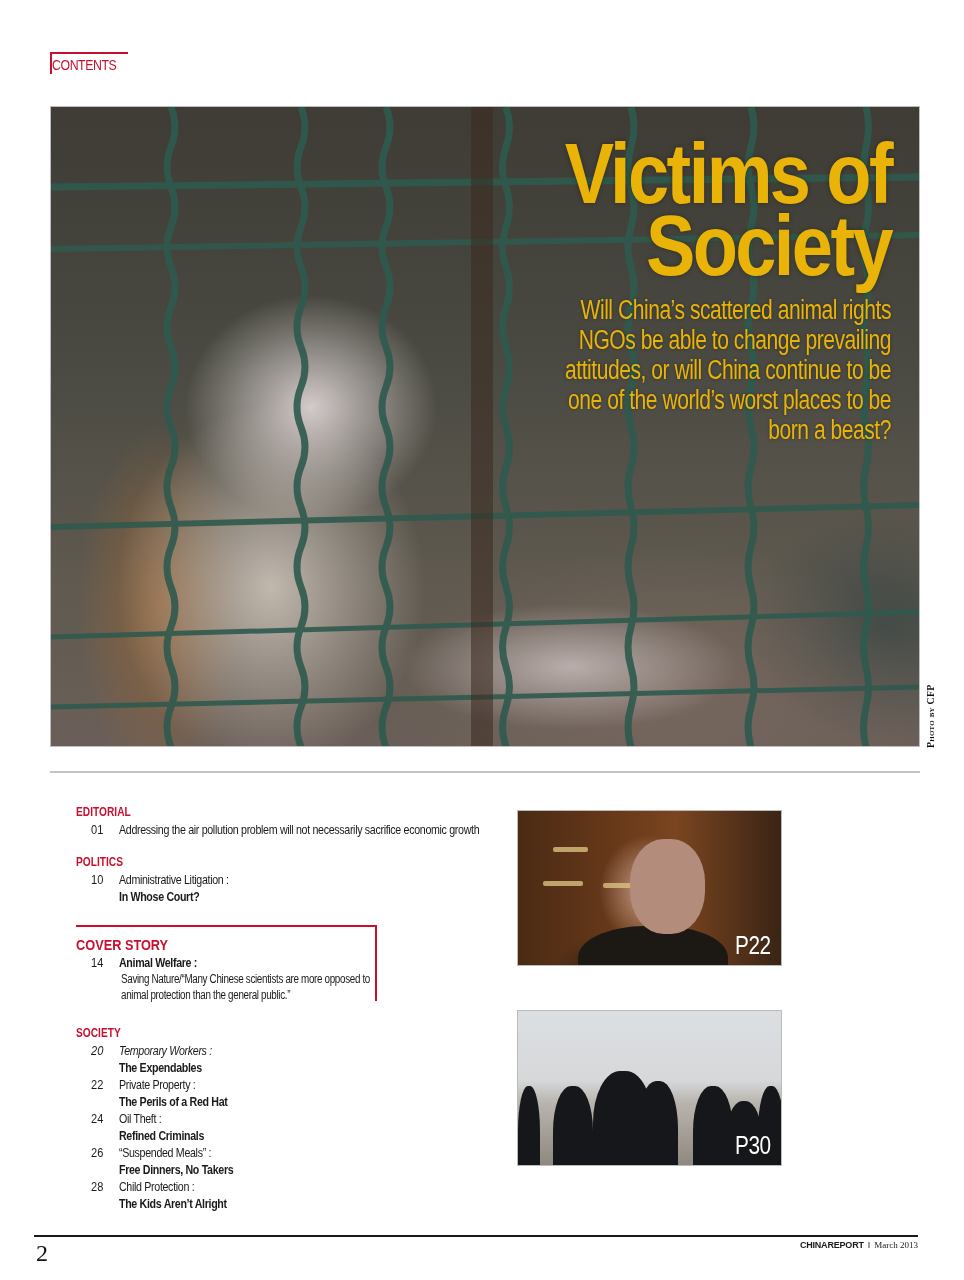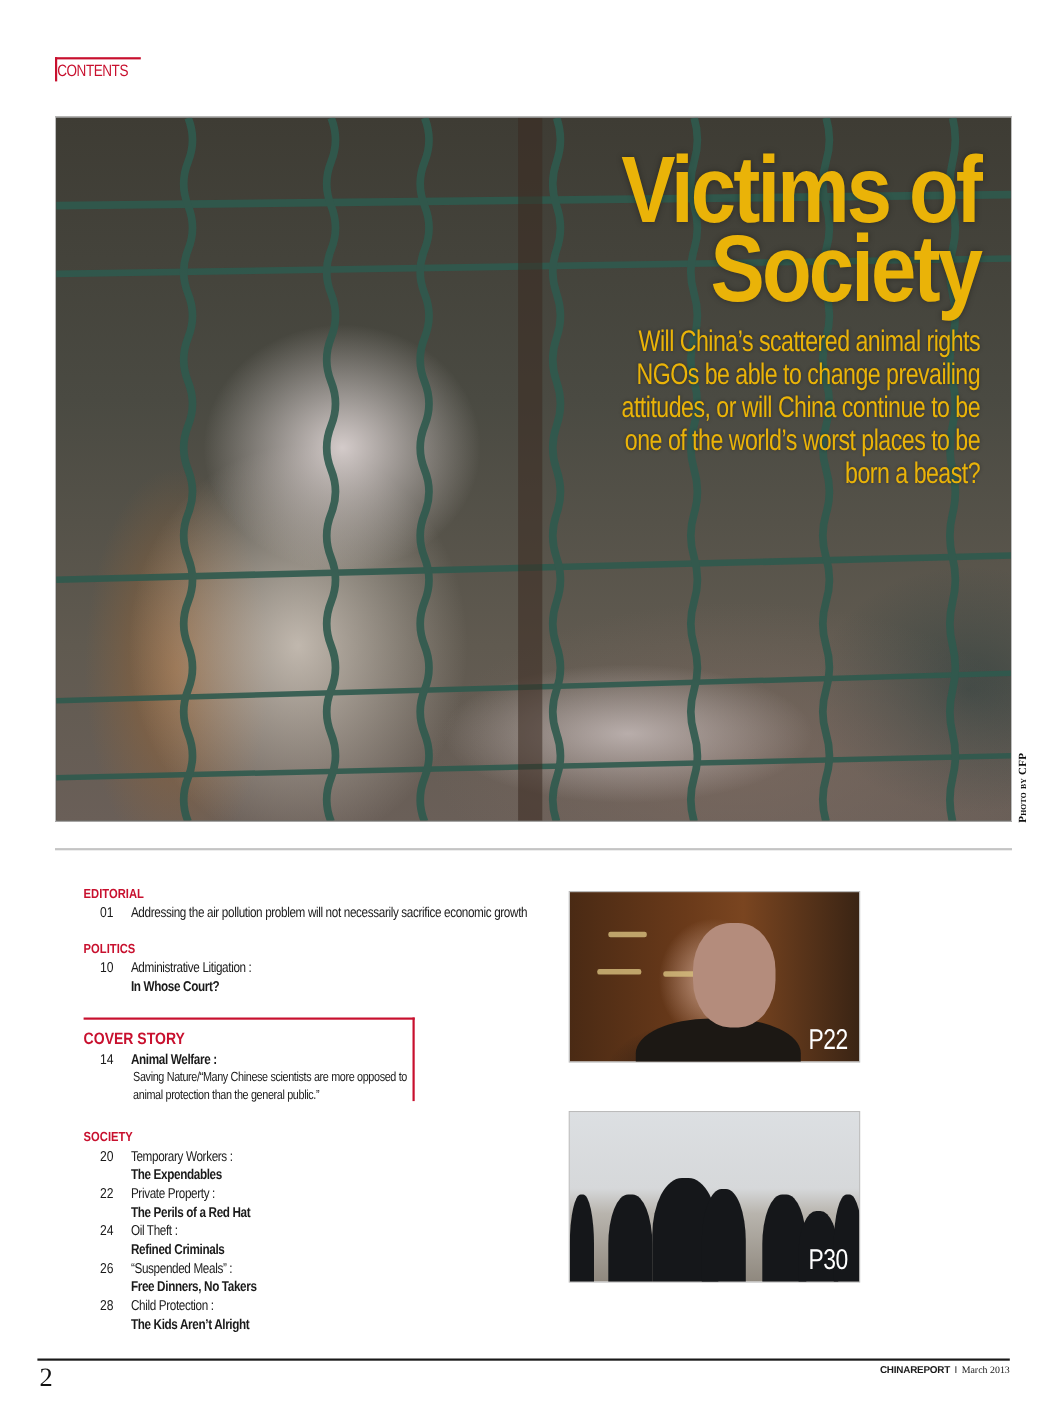--- a/index.html
+++ b/index.html
@@ -146,21 +146,21 @@
   </div>
   <div class="entry-row" style="top:971px;">
     <span class="txt" style="left:78px;font-size:12px;">Saving Nature/“Many Chinese scientists are more opposed to</span>
   </div>
   <div class="entry-row" style="top:987px;">
     <span class="txt" style="left:78px;font-size:12px;">animal protection than the general public.”</span>
   </div>
 
   <div class="cat" style="top:1026px;">SOCIETY</div>
 
-  <div class="entry-row" style="top:1042px;">
+  <div class="entry-row" style="top:1042px;font-style:italic;">
     <span class="num">20</span>
     <span class="txt">Temporary Workers :</span>
   </div>
   <div class="entry-row" style="top:1059px;padding-left:47px;">
     <span class="txt bold">The Expendables</span>
   </div>
 
   <div class="entry-row" style="top:1076px;">
     <span class="num">22</span>
     <span class="txt">Private Property  :</span>

